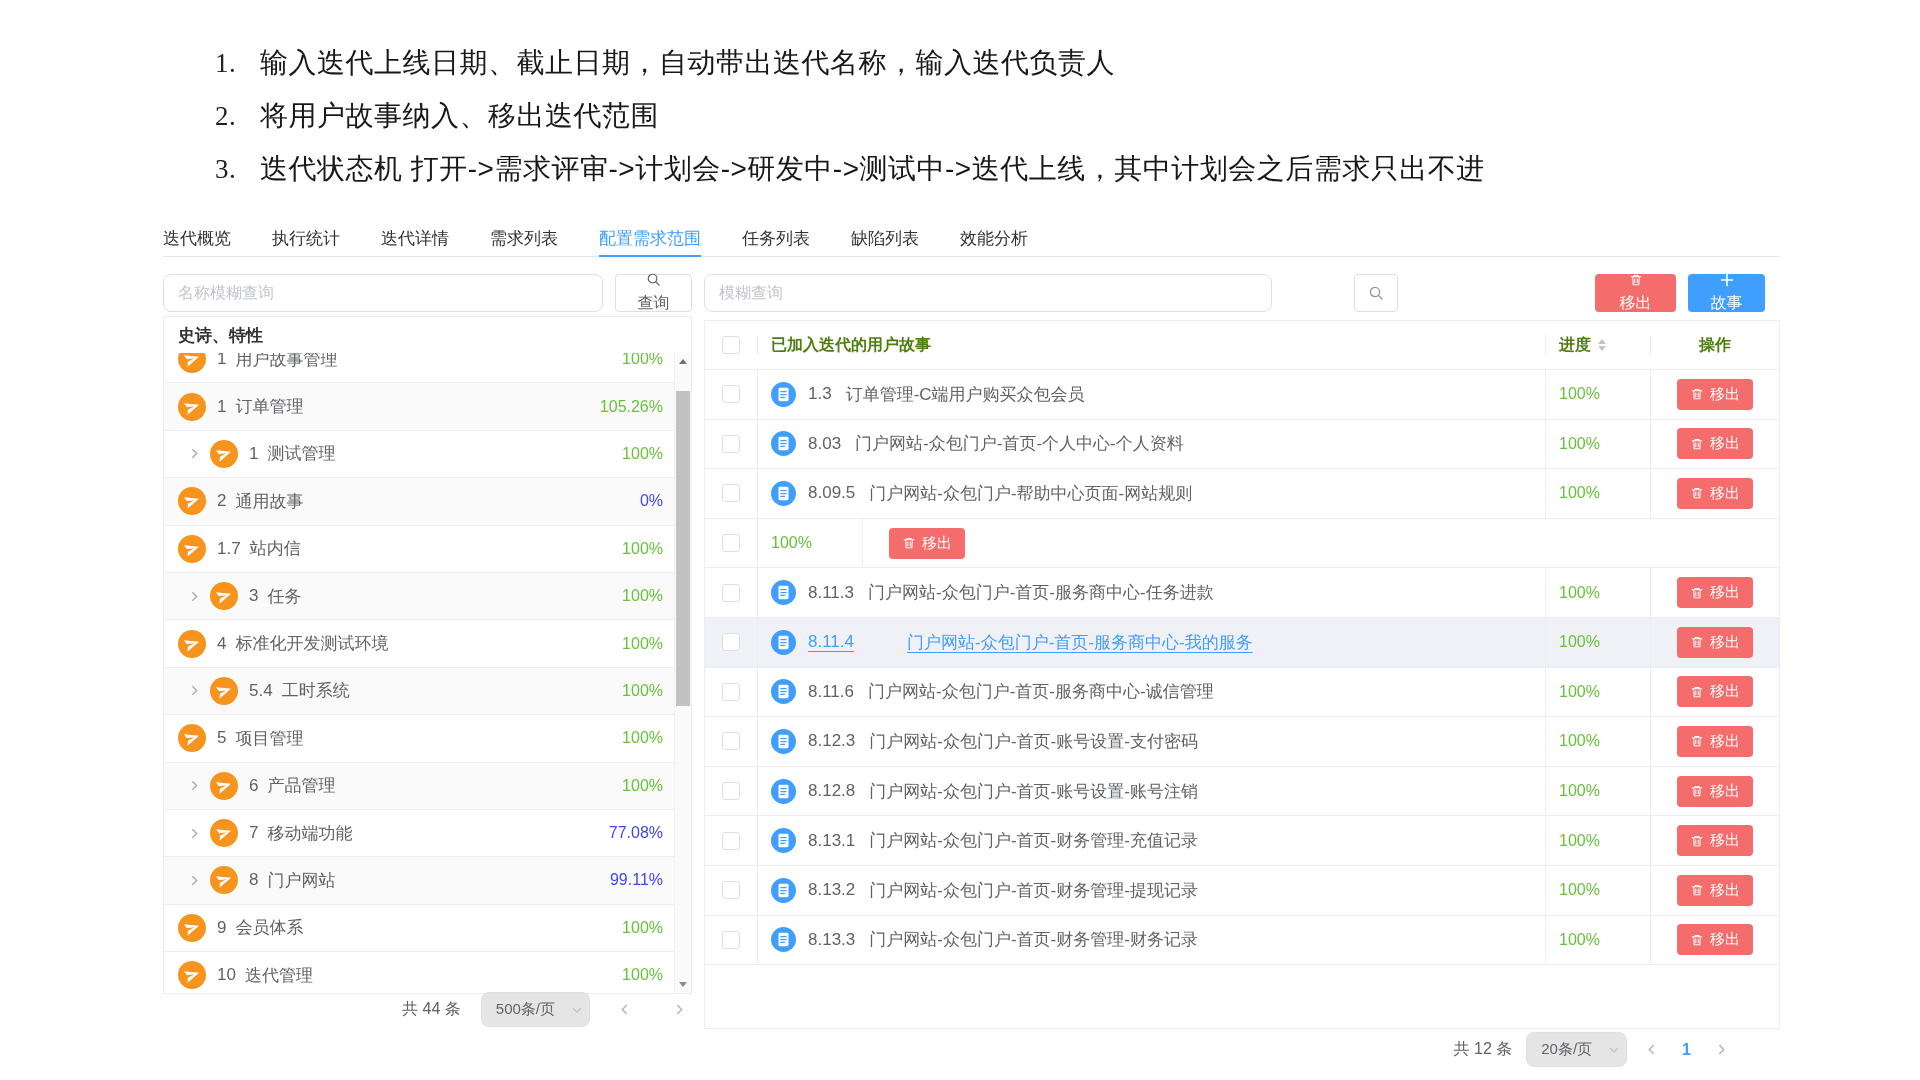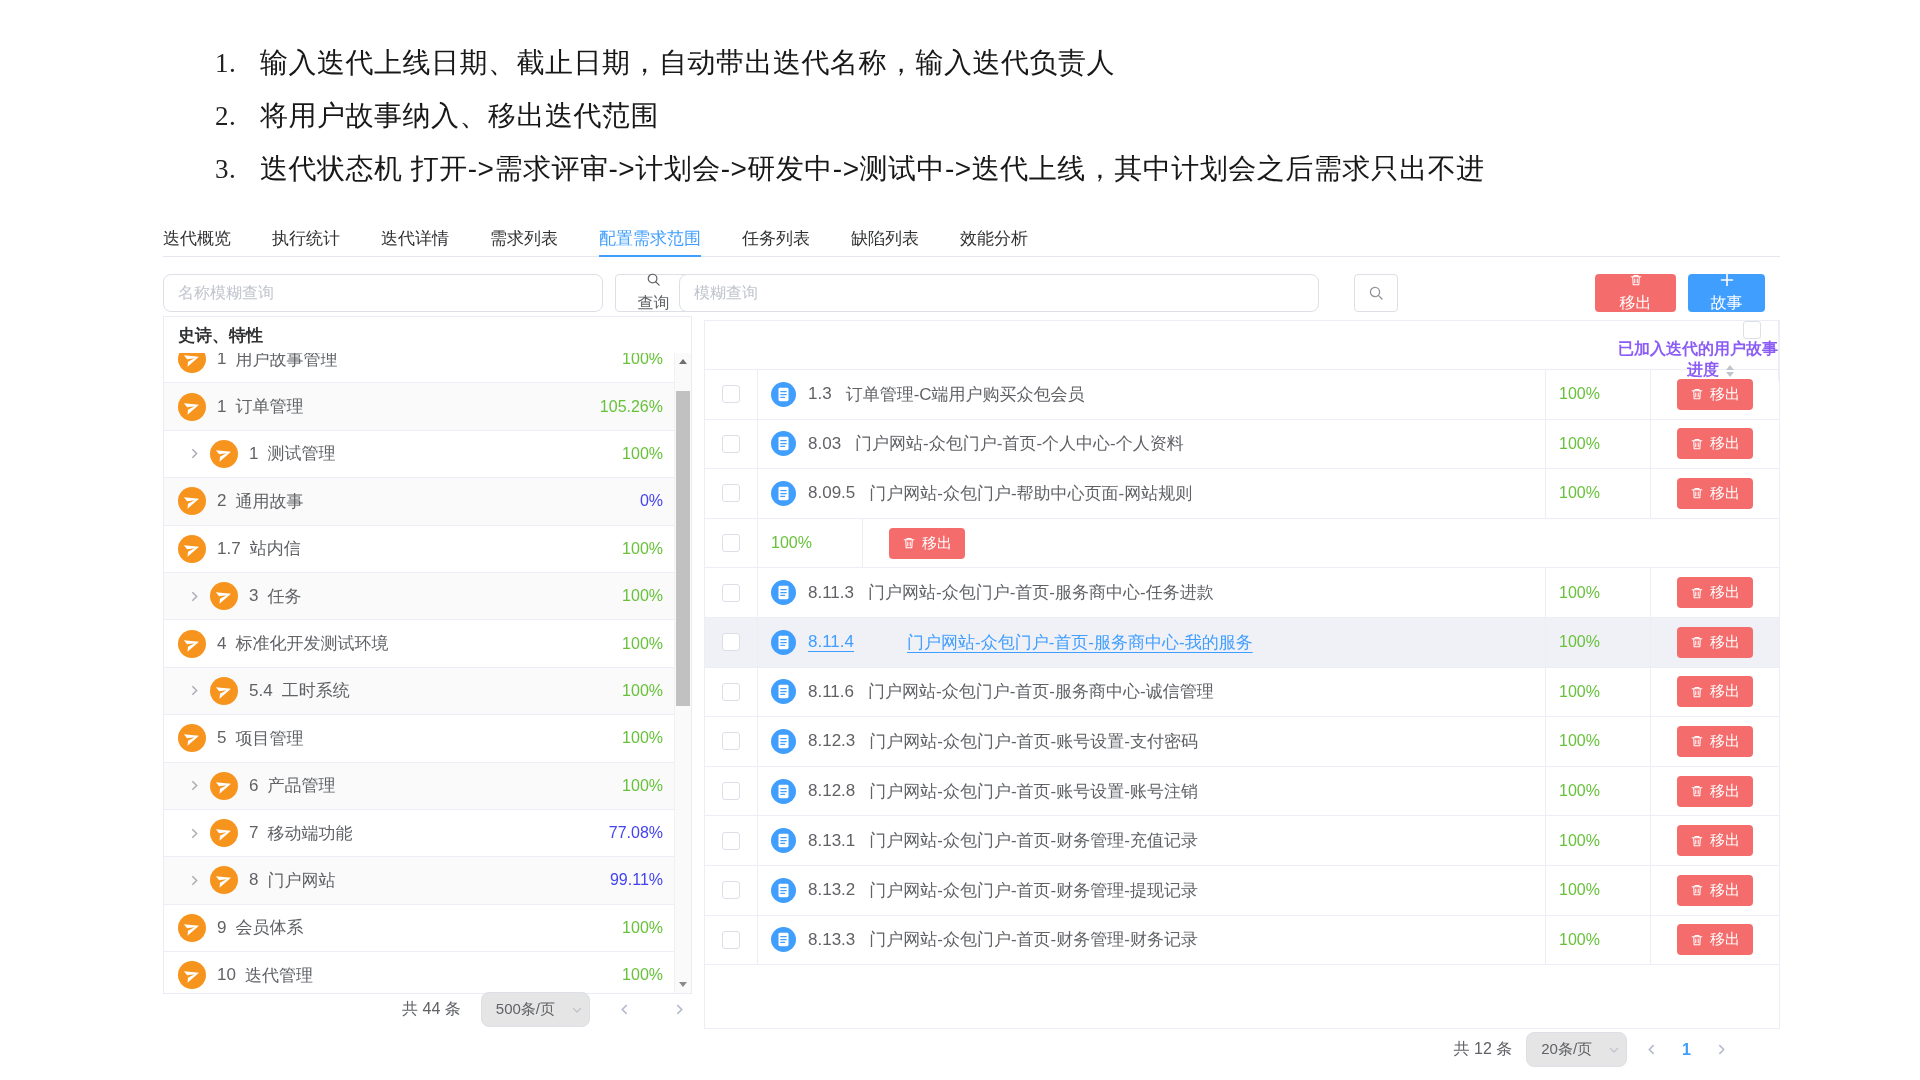--- a/index.html
+++ b/index.html
@@ -56,21 +56,21 @@
       gap:20px;font-size:16px;color:#606266;box-sizing:border-box;padding-right:2px;}
   .pagerR{position:absolute;left:668px;top:1032px;width:1076px;display:flex;align-items:center;justify-content:flex-end;
       gap:14px;font-size:16px;color:#606266;box-sizing:border-box;padding-right:12px;}
   .page-size{height:33px;border:1px solid #dcdfe6;border-radius:8px;display:inline-flex;align-items:center;gap:16px;
       padding:0 6px 0 14px;font-size:15px;color:#606266;background:#e5e5e5;cursor:pointer;}
   .pg-arrow{display:inline-flex;align-items:center;cursor:pointer;padding:0 4px;}
   .page-num{color:#409eff;font-weight:700;padding:0 6px;cursor:pointer;}
   
   .story-table{position:absolute;left:704px;top:320px;width:1076px;height:709px;border:1px solid #ebeef5;
       box-sizing:border-box;background:#fff;}
-  .thead{display:flex;align-items:flex-end;height:48px;border-bottom:1px solid #ebeef5;font-weight:700;color:#8b5cf6;font-size:16px;flex-direction:column;}
+  .thead{display:flex;align-items:center;height:48px;border-bottom:1px solid #ebeef5;font-weight:700;color:#4d7c0f;font-size:16px;}
   .trow{display:flex;align-items:stretch;height:48.6px;border-bottom:1px solid #ebeef5;font-size:17px;color:#606266;}
   .trow.hl{background:#f0f1f7;}
   .trow.hl .story-link{color:#409eff;text-decoration:underline;text-underline-offset:4px;gap:39px;}
   .col-check{width:53px;flex:none;display:flex;align-items:center;justify-content:center;border-right:1px solid #ebeef5;box-sizing:border-box;}
   .col-story{flex:1;display:flex;align-items:center;padding-left:13px;border-right:1px solid #ebeef5;box-sizing:border-box;}
   .col-progress{width:105px;flex:none;display:flex;align-items:center;padding-left:13px;border-right:1px solid #ebeef5;box-sizing:border-box;}
   .col-action{width:128px;flex:none;display:flex;align-items:center;justify-content:center;}
   .checkbox{width:16px;height:16px;border:1px solid #dcdfe6;border-radius:3px;background:#fff;display:inline-block;cursor:pointer;}
   .doc-wrap{margin-right:12px;display:inline-flex;}
   .story-link{display:inline-flex;align-items:center;cursor:pointer;}
@@ -115,21 +115,21 @@
 <button class="btn btn-plain" style="left:615px;top:274px;width:77px;">
   <span class="icn">
     <svg width="15" height="15" viewBox="0 0 16 16">
         <circle cx="7" cy="7" r="4.6" fill="none" stroke="currentColor" stroke-width="1.3"></circle>
         <path d="M10.4 10.4L14 14" stroke="currentColor" stroke-width="1.3" stroke-linecap="round"></path>
       </svg>
   </span>
   <span>查询</span>
 </button>
 
-<input class="inp" style="left: 679px; top: 274px; width: 640px;" placeholder="模糊查询">
+<input class="inp" style="left: 704px; top: 274px; width: 568px;" placeholder="模糊查询">
 <button class="btn btn-plain" style="left:1354px;top:274px;width:44px;color:#909399;">
   <span class="icn">
     <svg width="16" height="16" viewBox="0 0 16 16">
         <circle cx="7" cy="7" r="4.6" fill="none" stroke="currentColor" stroke-width="1.3"></circle>
         <path d="M10.4 10.4L14 14" stroke="currentColor" stroke-width="1.3" stroke-linecap="round"></path>
       </svg>
   </span>
 </button>
 <button class="btn btn-danger" style="left:1595px;top:274px;width:81px;">
   <span class="icn">

